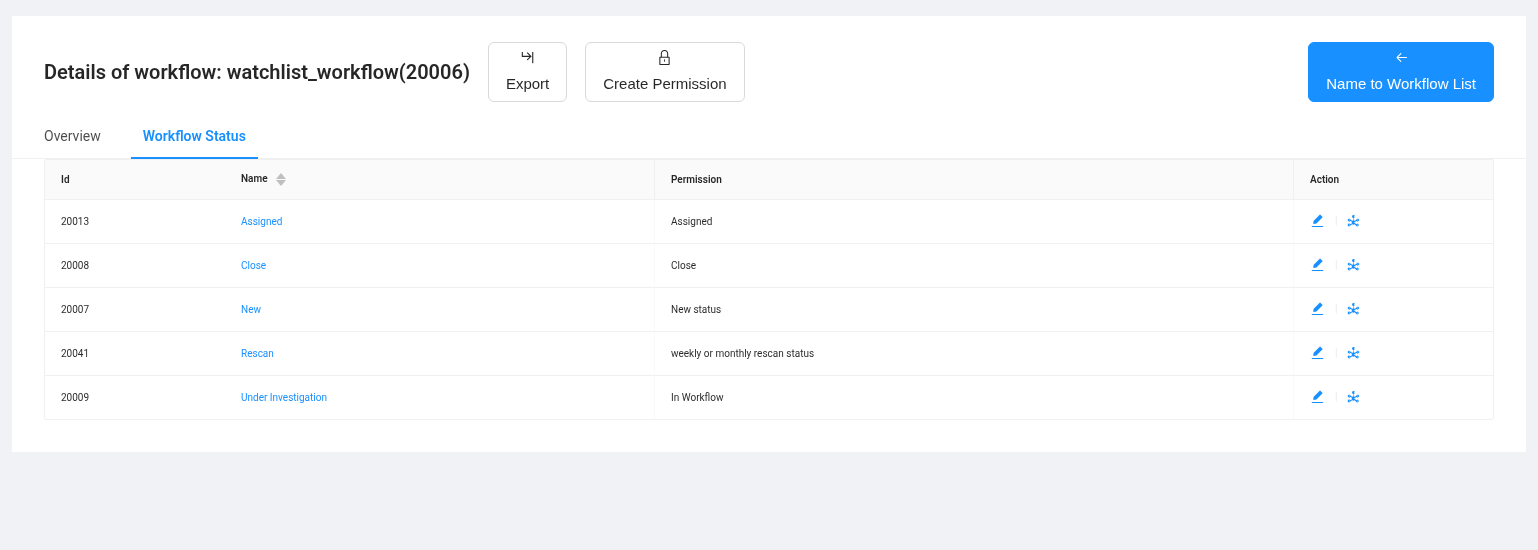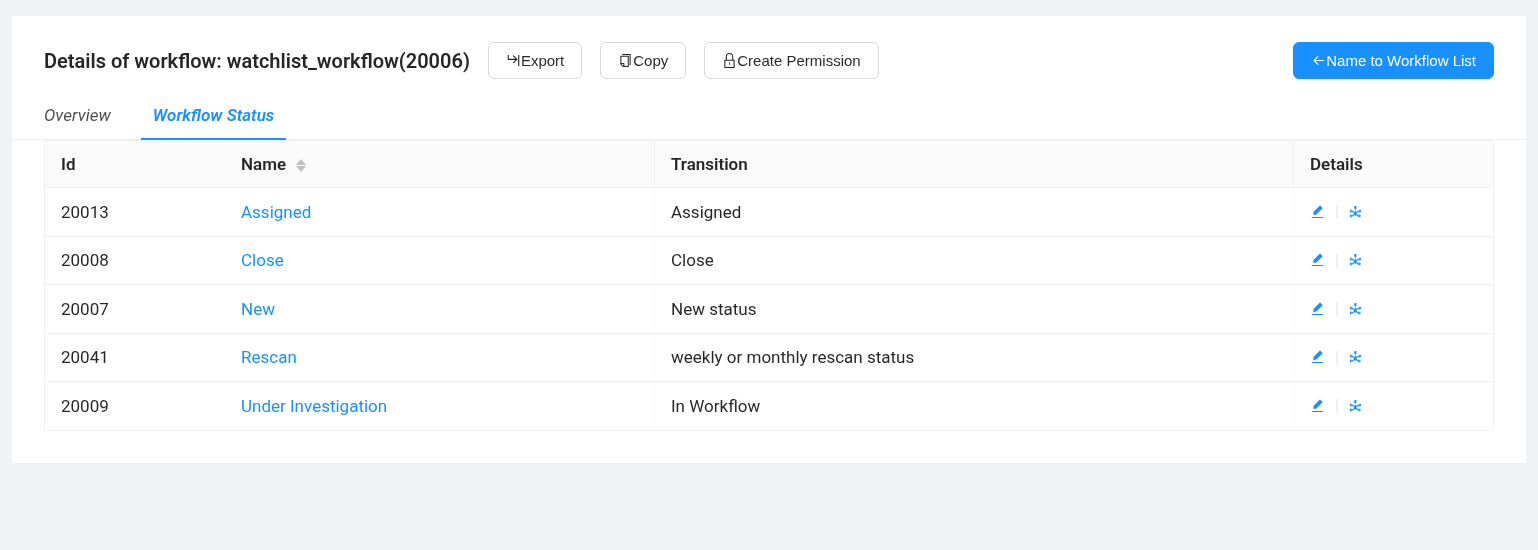--- a/index.html
+++ b/index.html
@@ -33,54 +33,55 @@
     }
     .page-title {
       font-size: 20px;
       font-weight: 600;
       color: rgba(0, 0, 0, 0.85);
     }
     .btn {
       display: inline-flex;
       align-items: center;
       justify-content: center;
+      gap: 8px;
       border: 1px solid #d9d9d9;
       background: #fff;
       border-radius: 6px;
       padding: 7px 17px;
       font-size: 15px;
       color: rgba(0, 0, 0, 0.85);
       cursor: pointer;
       white-space: nowrap;
       line-height: 1.4;
+      flex-direction: column;
     }
     .btn-primary {
       background: #1890ff;
       border-color: #1890ff;
       color: #fff;
     }
     .btn svg {
       width: 15px;
       height: 15px;
       display: block;
     }
     .tabs {
       display: flex;
       gap: 42px;
       border-bottom: 1px solid #f0f0f0;
       margin: 0 -32px;
       padding: 0 32px;
     }
     .tab {
       padding: 10px 0 14px 0;
-      font-size: 17px;
+      font-size: 14px;
       color: rgba(0, 0, 0, 0.7);
       cursor: pointer;
       position: relative;
-      font-style: italic;
     }
     .tab.active {
       color: #1890ff;
       font-weight: 600;
     }
     .tab.active::after {
       content: "";
       position: absolute;
       bottom: -1px;
       left: -12px;
@@ -100,21 +101,21 @@
       width: 100%;
       border-collapse: separate;
       border-spacing: 0;
       border: 1px solid #f0f0f0;
       border-radius: 2px;
     }
     th, td {
       text-align: left;
       padding: 13px 16px;
       border-bottom: 1px solid #f0f0f0;
-      font-size: 17px;
+      font-size: 10px;
     }
     tbody tr:last-child td {
       border-bottom: none;
     }
     th {
       background: #fafafa;
       font-weight: 600;
       color: rgba(0, 0, 0, 0.85);
     }
     th.col-id { width: 180px; }
@@ -169,28 +170,20 @@
 
         <button class="btn">
           <span>
             <svg viewBox="0 0 1024 1024" fill="currentColor">
                 <path d="M888 832H136c-4 0-8 4-8 8v60c0 4 4 8 8 8h752c4 0 8-4 8-8v-60c0-4-4-8-8-8zM880 120H560c-4 0-8 4-8 8v520l-180-180c-3-3-8-3-11 0l-42 42c-3 3-3 8 0 11l269 269c3 3 8 3 11 0l269-269c3-3 3-8 0-11l-42-42c-3-3-8-3-11 0L636 648V196h244c4 0 8-4 8-8v-60c0-4-4-8-8-8z" transform="rotate(-90 512 512)"></path>
               </svg>
           </span>
           <span>Export</span>
         </button>
 
-        <button class="btn">
-          <span>
-            <svg viewBox="0 0 1024 1024" fill="currentColor">
-                <path d="M832 64H296c-4 0-8 4-8 8v56c0 4 4 8 8 8h496v688c0 4 4 8 8 8h56c4 0 8-4 8-8V96c0-18-14-32-32-32zM704 192H192c-18 0-32 14-32 32v530c0 8 4 17 10 23l174 174c2 2 5 4 7 6v2h5c4 1 8 2 12 2h336c18 0 32-14 32-32V224c0-18-14-32-32-32zM366 888l-134-134h134v134zm298 0H438V718c0-22-18-40-40-40H232V264h432v624z"></path>
-              </svg>
-          </span>
-          <span>Copy</span>
-        </button>
 
         <button class="btn">
           <span>
             <svg viewBox="0 0 1024 1024" fill="currentColor">
                 <path d="M832 464h-68V240c0-133-108-240-240-240h-24C367 0 260 107 260 240v224h-68c-18 0-32 14-32 32v496c0 18 14 32 32 32h640c18 0 32-14 32-32V496c0-18-14-32-32-32zM332 240c0-93 75-168 168-168h24c93 0 168 75 168 168v224H332V240zm460 712H232V536h560v416zM484 792c0 15 13 28 28 28s28-13 28-28V664c0-15-13-28-28-28s-28 13-28 28v128z"></path>
               </svg>
           </span>
           <span>Create Permission</span>
         </button>
       </div>
@@ -219,22 +212,22 @@
             <span>Name</span>
             <span class="sorter">
               <svg viewBox="0 0 10 6">
                   <path d="M5 0 L10 6 L0 6 Z" fill="#bfbfbf"></path>
                 </svg>
               <svg viewBox="0 0 10 6">
                   <path d="M0 0 L10 0 L5 6 Z" fill="#bfbfbf"></path>
                 </svg>
             </span>
           </th>
-          <th>Transition</th>
-          <th class="col-action">Details</th>
+          <th>Permission</th>
+          <th class="col-action">Action</th>
         </tr>
       </thead>
       <tbody id="table-body">
   <tr>
     <td>20013</td>
     <td class="col-name"><span class="link">Assigned</span></td>
     <td>Assigned</td>
     <td class="col-action">
       <span class="action-group">
         <span class="action-icon">

